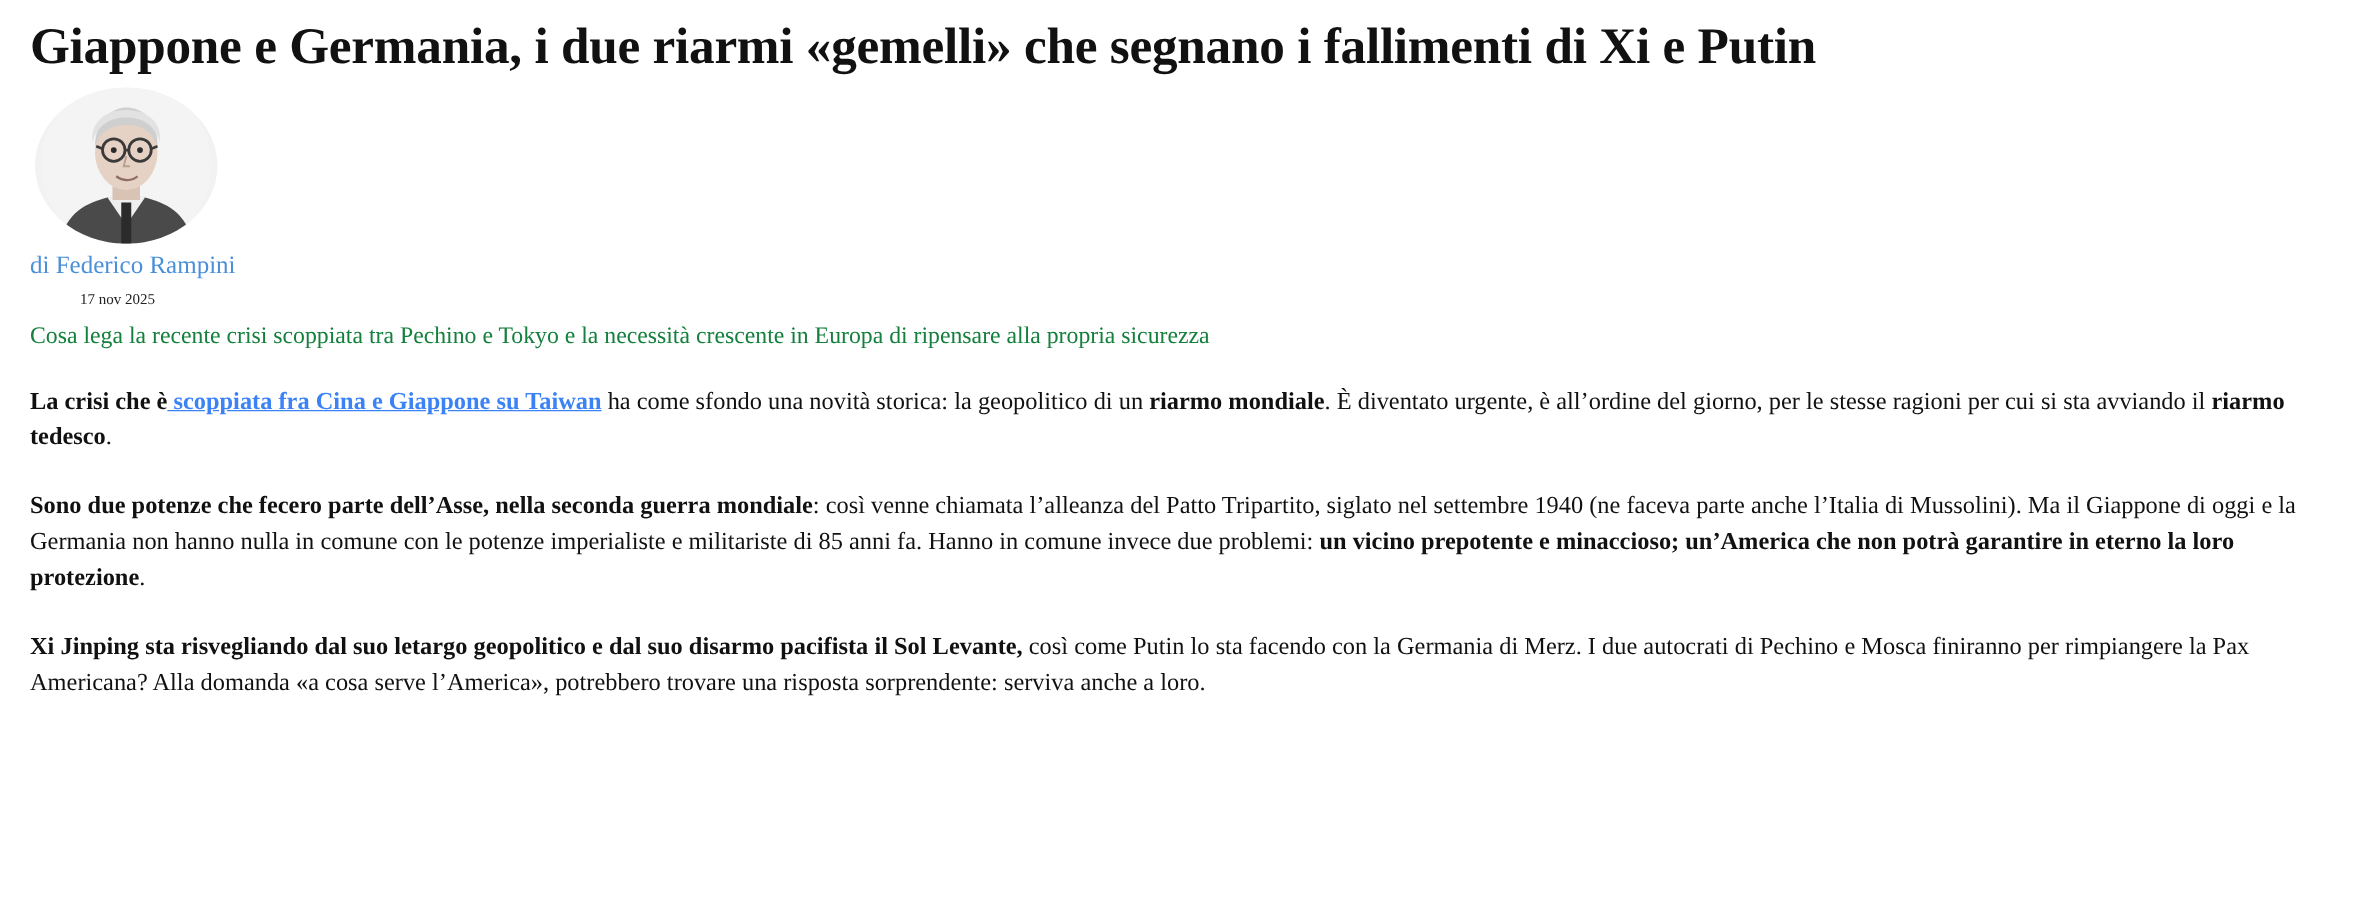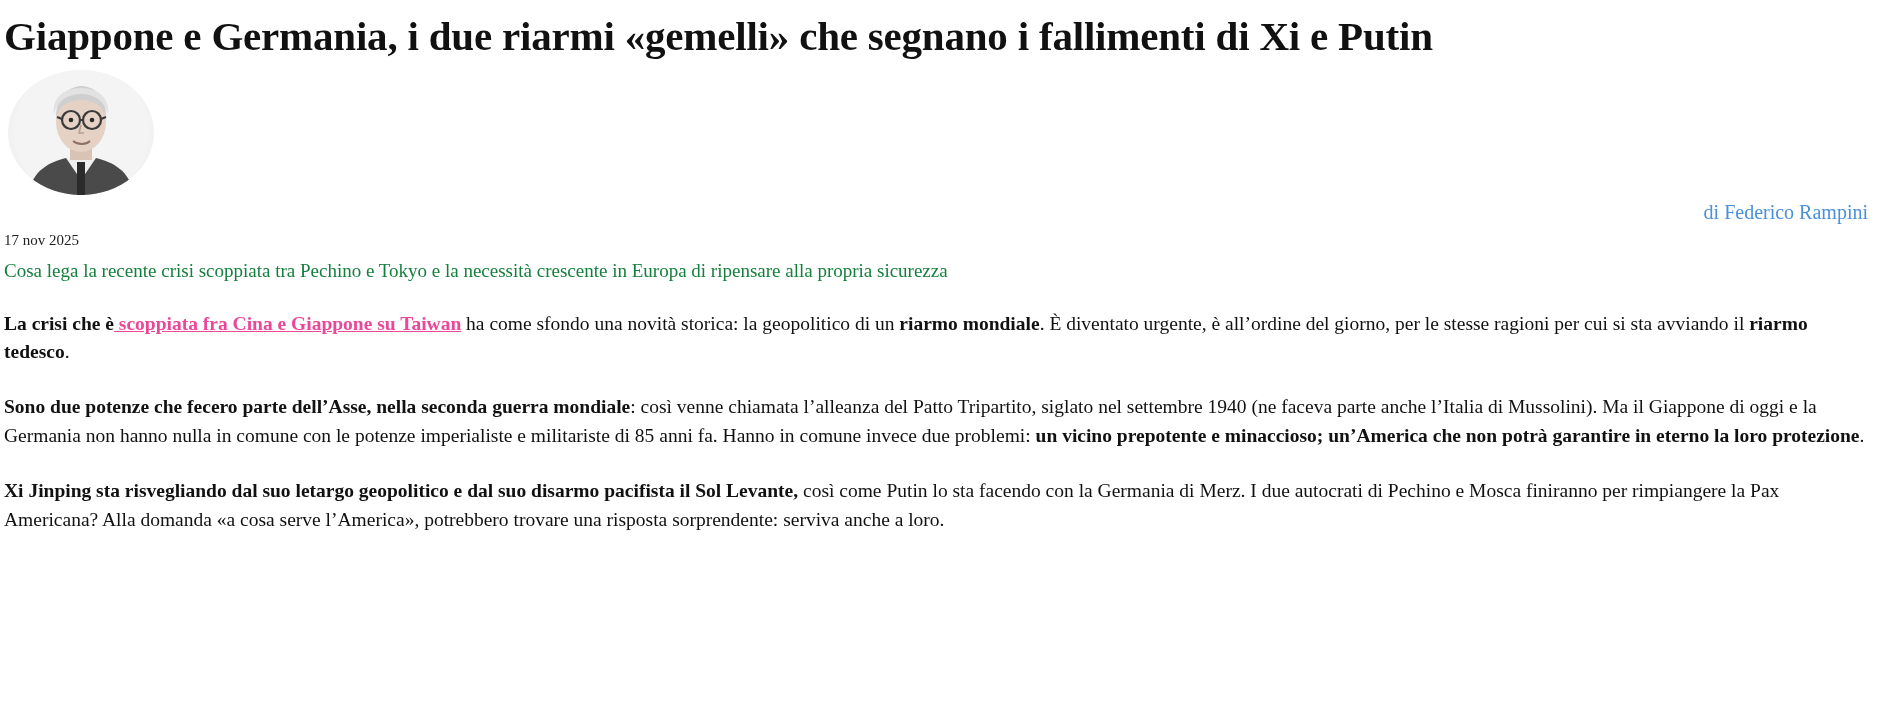--- a/index.html
+++ b/index.html
@@ -8,21 +8,21 @@
     background: #ffffff;
   }
   body {
     width: 1884px;
     height: 721px;
     font-family: "Liberation Serif", serif;
     color: #111111;
     overflow: hidden;
   }
   .page {
-    padding: 14px 16px 0 4px;
+    padding: 14px 16px 0 24px;
     box-sizing: border-box;
   }
   .headline {
     font-family: "Liberation Serif", serif;
     font-size: 41px;
     line-height: 1.12;
     font-weight: bold;
     letter-spacing: -0.2px;
     color: #111111;
     margin: 0 0 10px 0;
@@ -37,33 +37,33 @@
     overflow: hidden;
     background: #f2f2f2;
     position: relative;
     margin-left: 4px;
   }
   .avatar svg { display: block; }
   .byline {
     font-size: 20px;
     margin-top: 6px;
     color: #4a90d9;
-    text-align: right;
   }
   .byline .di {
     color: #4a90d9;
   }
   .byline .name {
     color: #4a90d9;
     margin-left: 5px;
   }
   .date {
-    font-size: 15px;
+    font-size: 12px;
     color: #222222;
     margin-top: 8px;
+    margin-left: 40px;
   }
   .standfirst {
     font-size: 19px;
     color: #15803d;
     margin-top: 9px;
     line-height: 1.35;
   }
   .body {
     margin-top: 26px;
     font-size: 19.5px;
@@ -72,21 +72,21 @@
   }
   .body p {
     margin: 0 0 26px 0;
   }
   .body p:last-child { margin-bottom: 0; }
   .body b, .body strong {
     font-weight: bold;
     margin-top: 34px;
   }
   a.inline-link {
-    color: #ec4899;
+    color: #3b82f6;
     text-decoration: underline;
     font-weight: bold;
   }
 </style>
 </head>
 <body>
 
 <div class="page">
 
   <h1 class="headline">Giappone e Germania, i due riarmi «gemelli» che segnano i fallimenti di Xi e Putin</h1>

